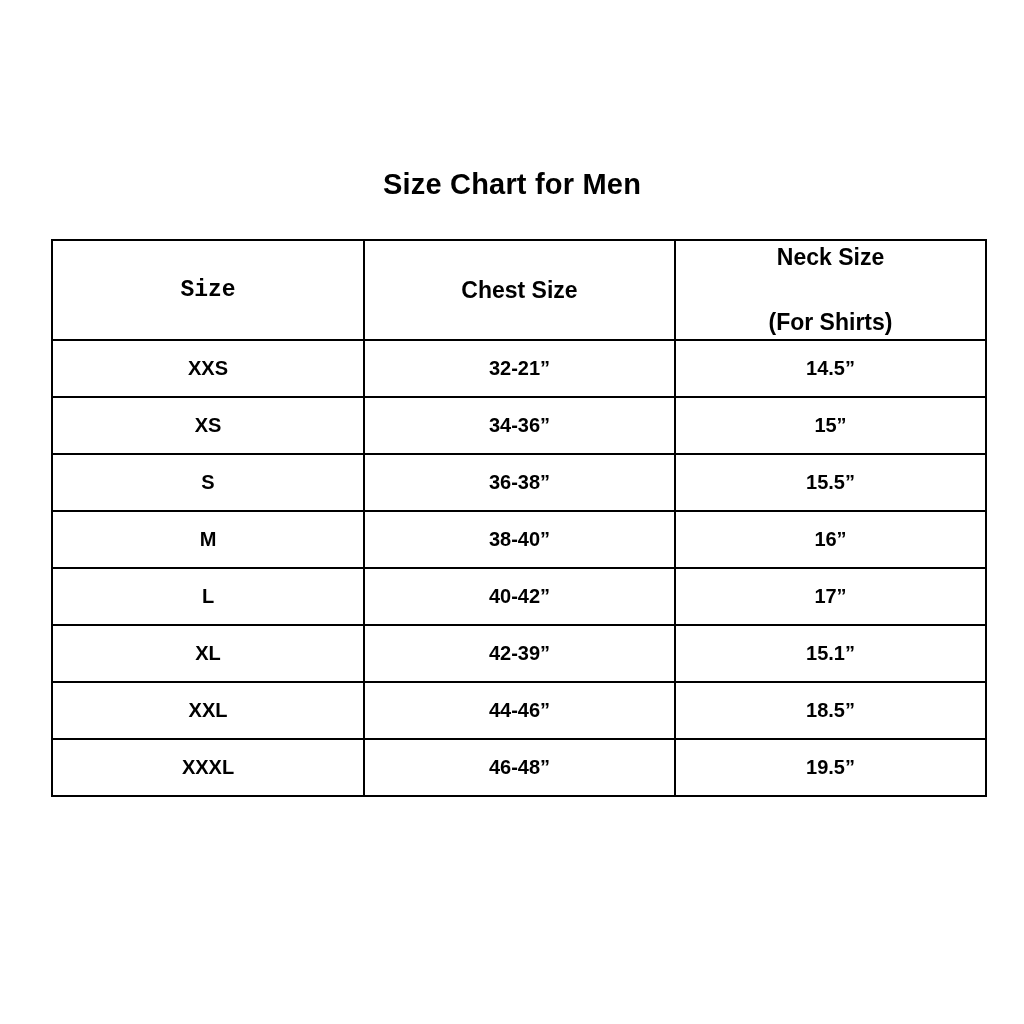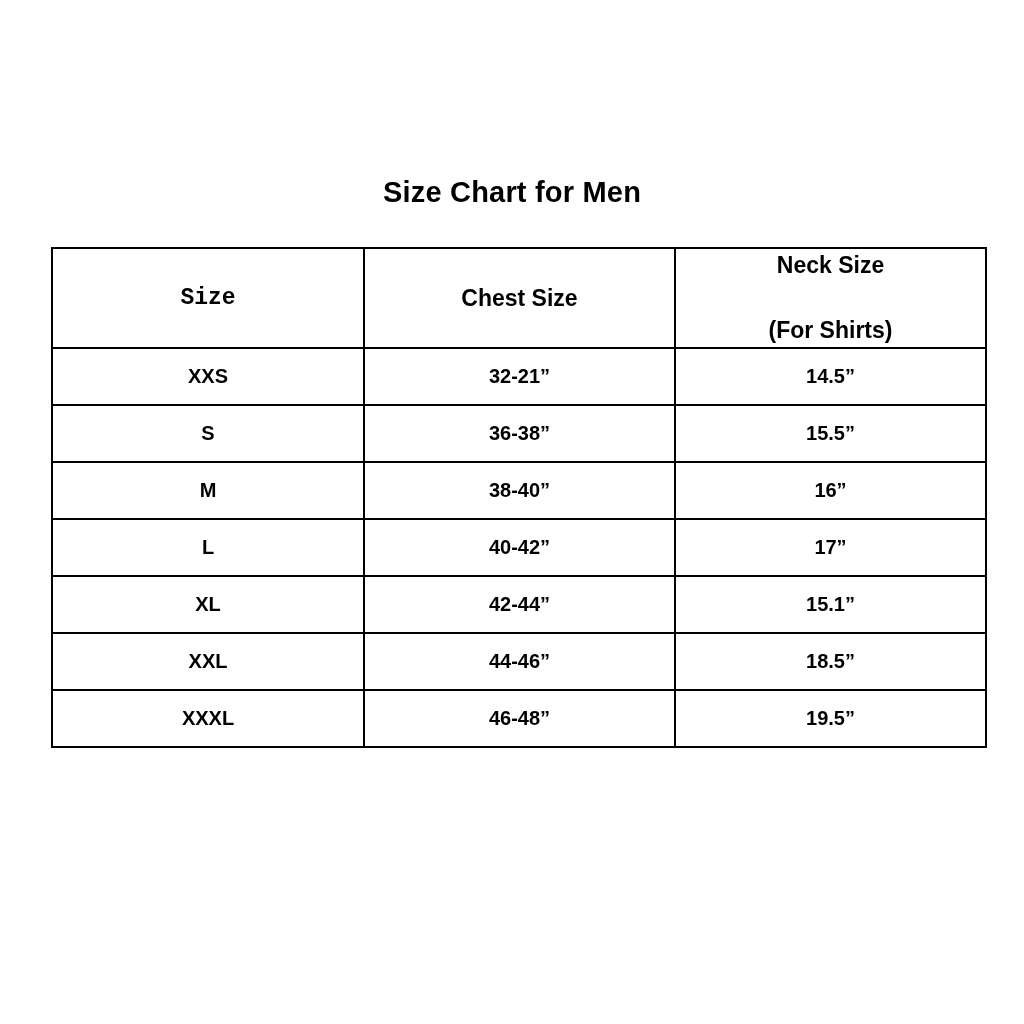--- a/index.html
+++ b/index.html
@@ -11,21 +11,21 @@
     width: 1024px;
     height: 1024px;
     font-family: "Liberation Sans", sans-serif;
     color: #000000;
     position: relative;
     overflow: hidden;
   }
   .page {
     position: absolute;
     left: 0;
-    top: 8px;
+    top: 0;
     width: 1024px;
     height: 736px;
   }
   .title {
     position: absolute;
     left: 0;
     top: 168px;
     width: 1024px;
     text-align: center;
     font-size: 29px;
@@ -94,37 +94,42 @@
           </th>
         </tr>
       </thead>
       <tbody>
         <tr>
           <td>XXS</td>
           <td>32-21”</td>
           <td>14.5”</td>
         </tr>
         <tr>
+          <td>XS</td>
+          <td>34-36”</td>
+          <td>15”</td>
+        </tr>
+        <tr>
           <td>S</td>
           <td>36-38”</td>
           <td>15.5”</td>
         </tr>
         <tr>
           <td>M</td>
           <td>38-40”</td>
           <td>16”</td>
         </tr>
         <tr>
           <td>L</td>
           <td>40-42”</td>
           <td>17”</td>
         </tr>
         <tr>
           <td>XL</td>
-          <td>42-44”</td>
+          <td>42-39”</td>
           <td>15.1”</td>
         </tr>
         <tr>
           <td>XXL</td>
           <td>44-46”</td>
           <td>18.5”</td>
         </tr>
         <tr>
           <td>XXXL</td>
           <td>46-48”</td>

